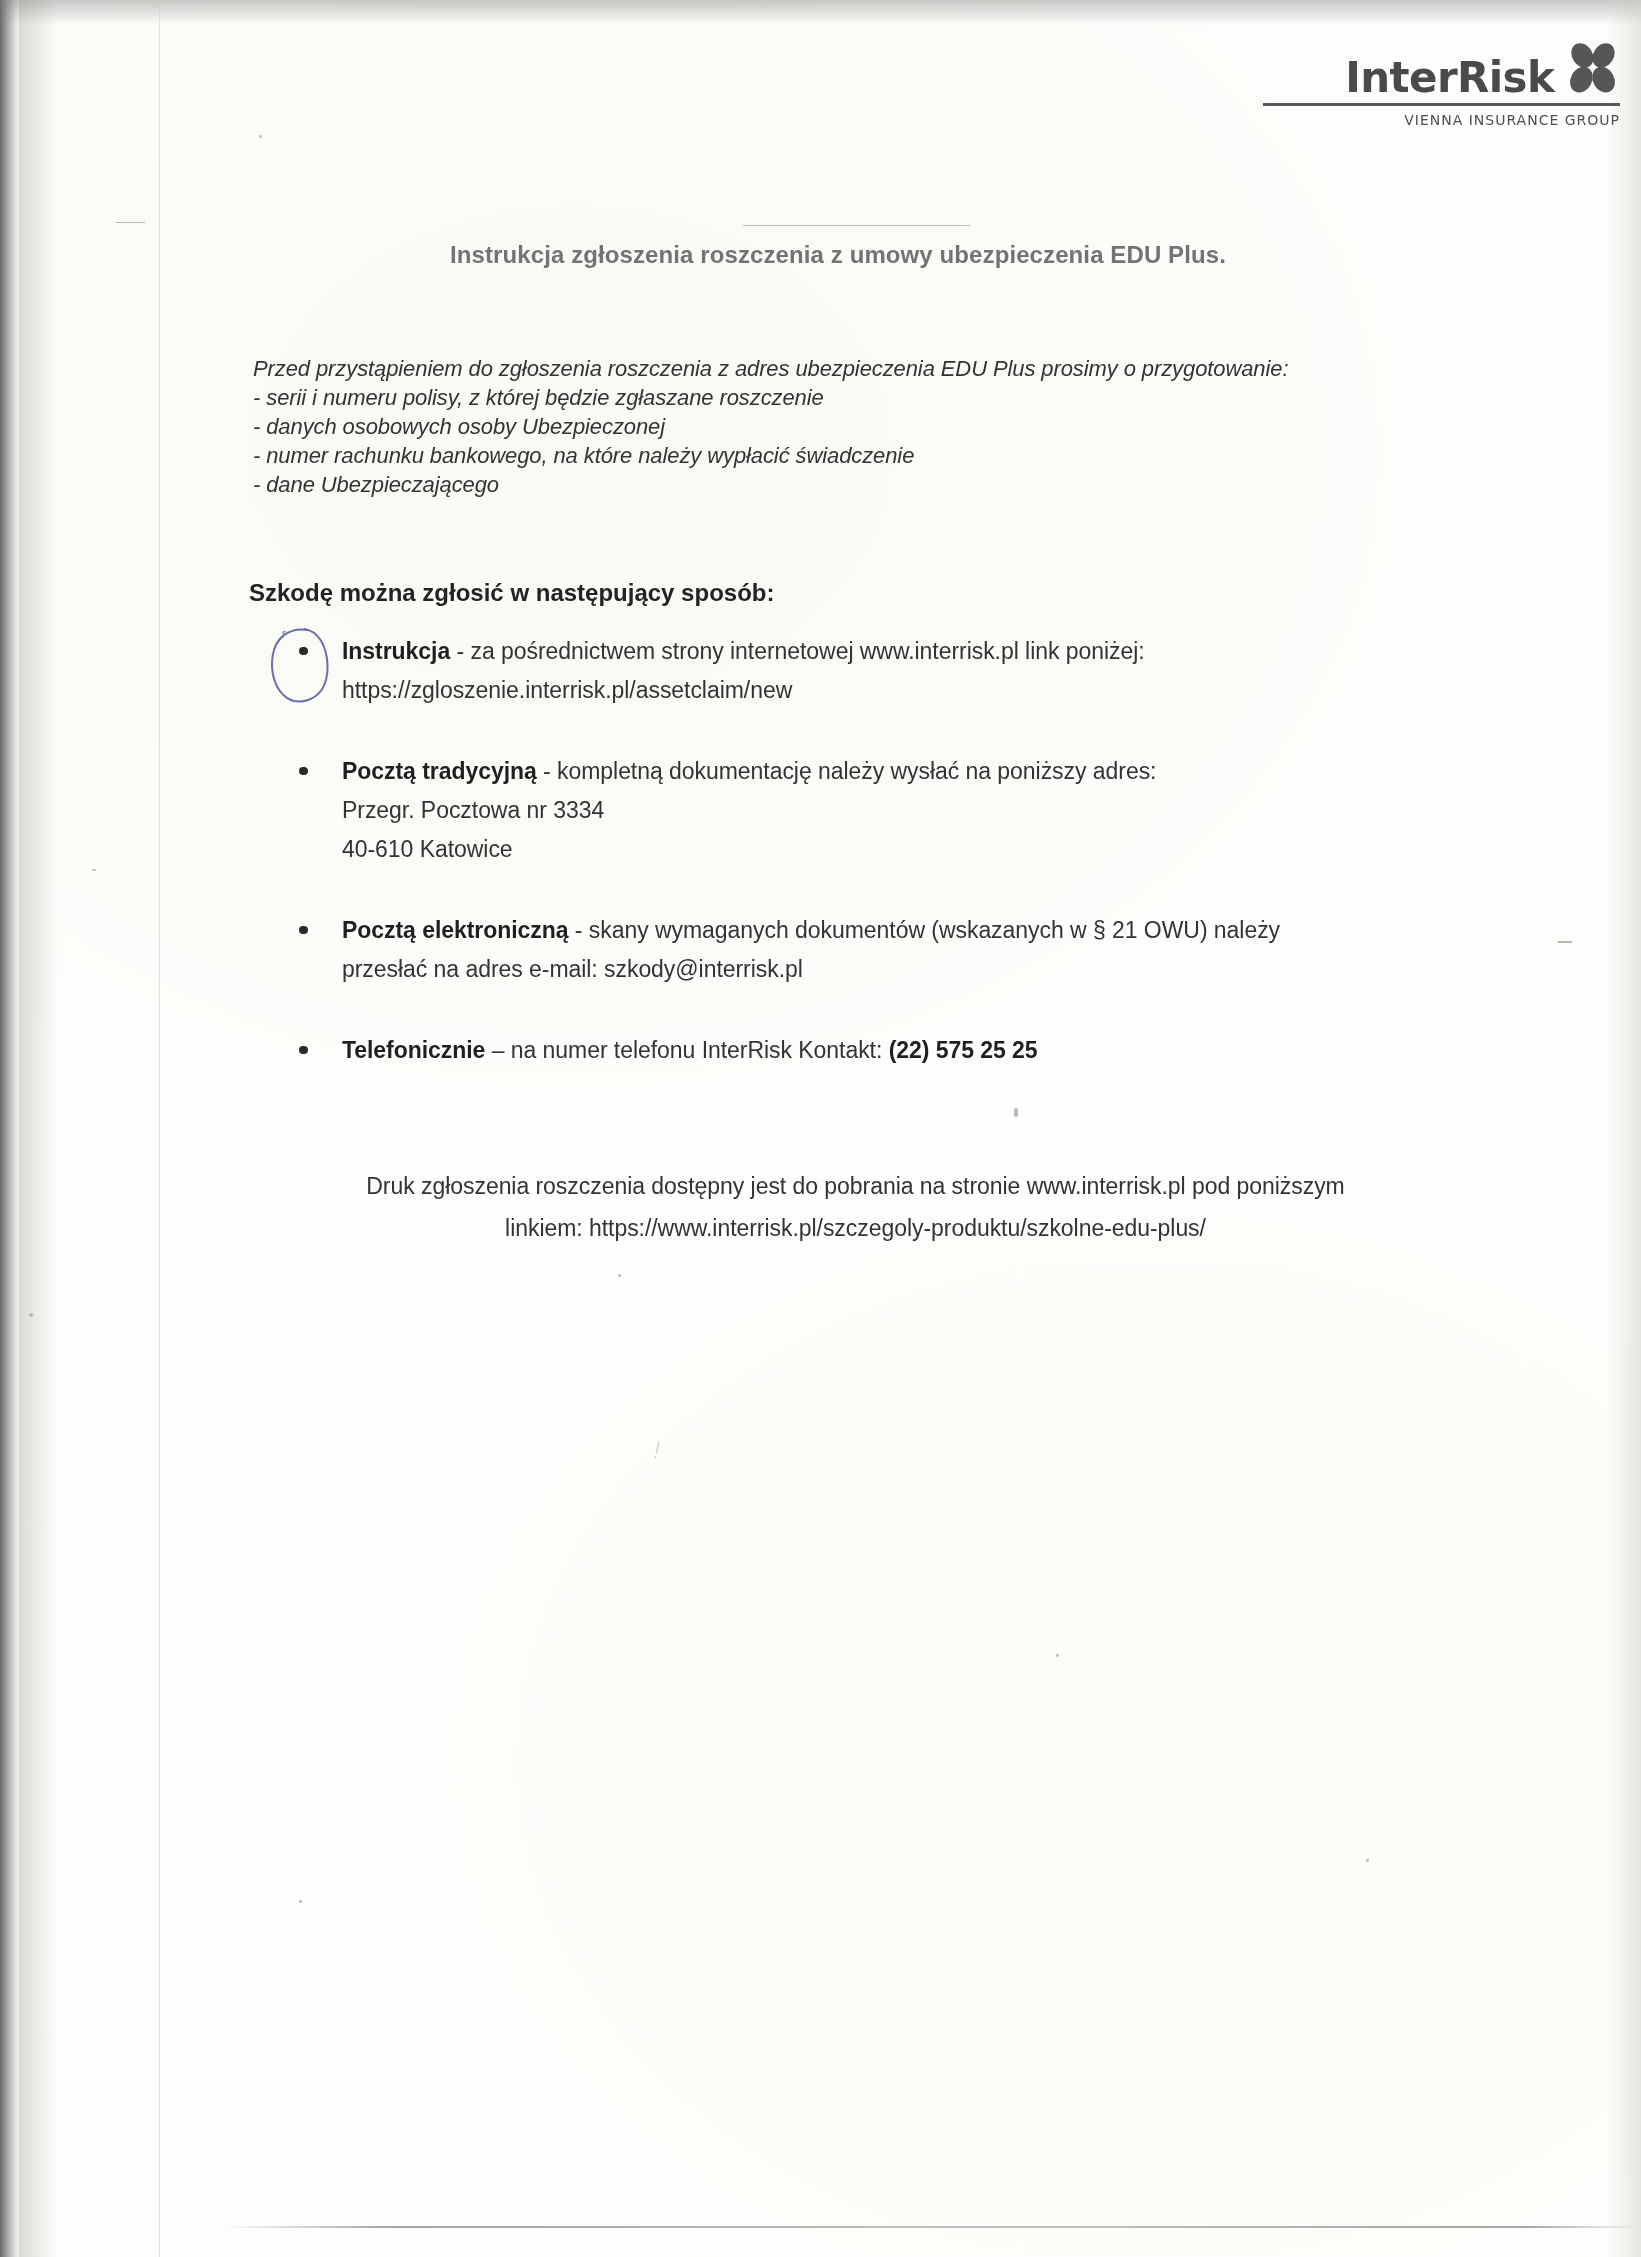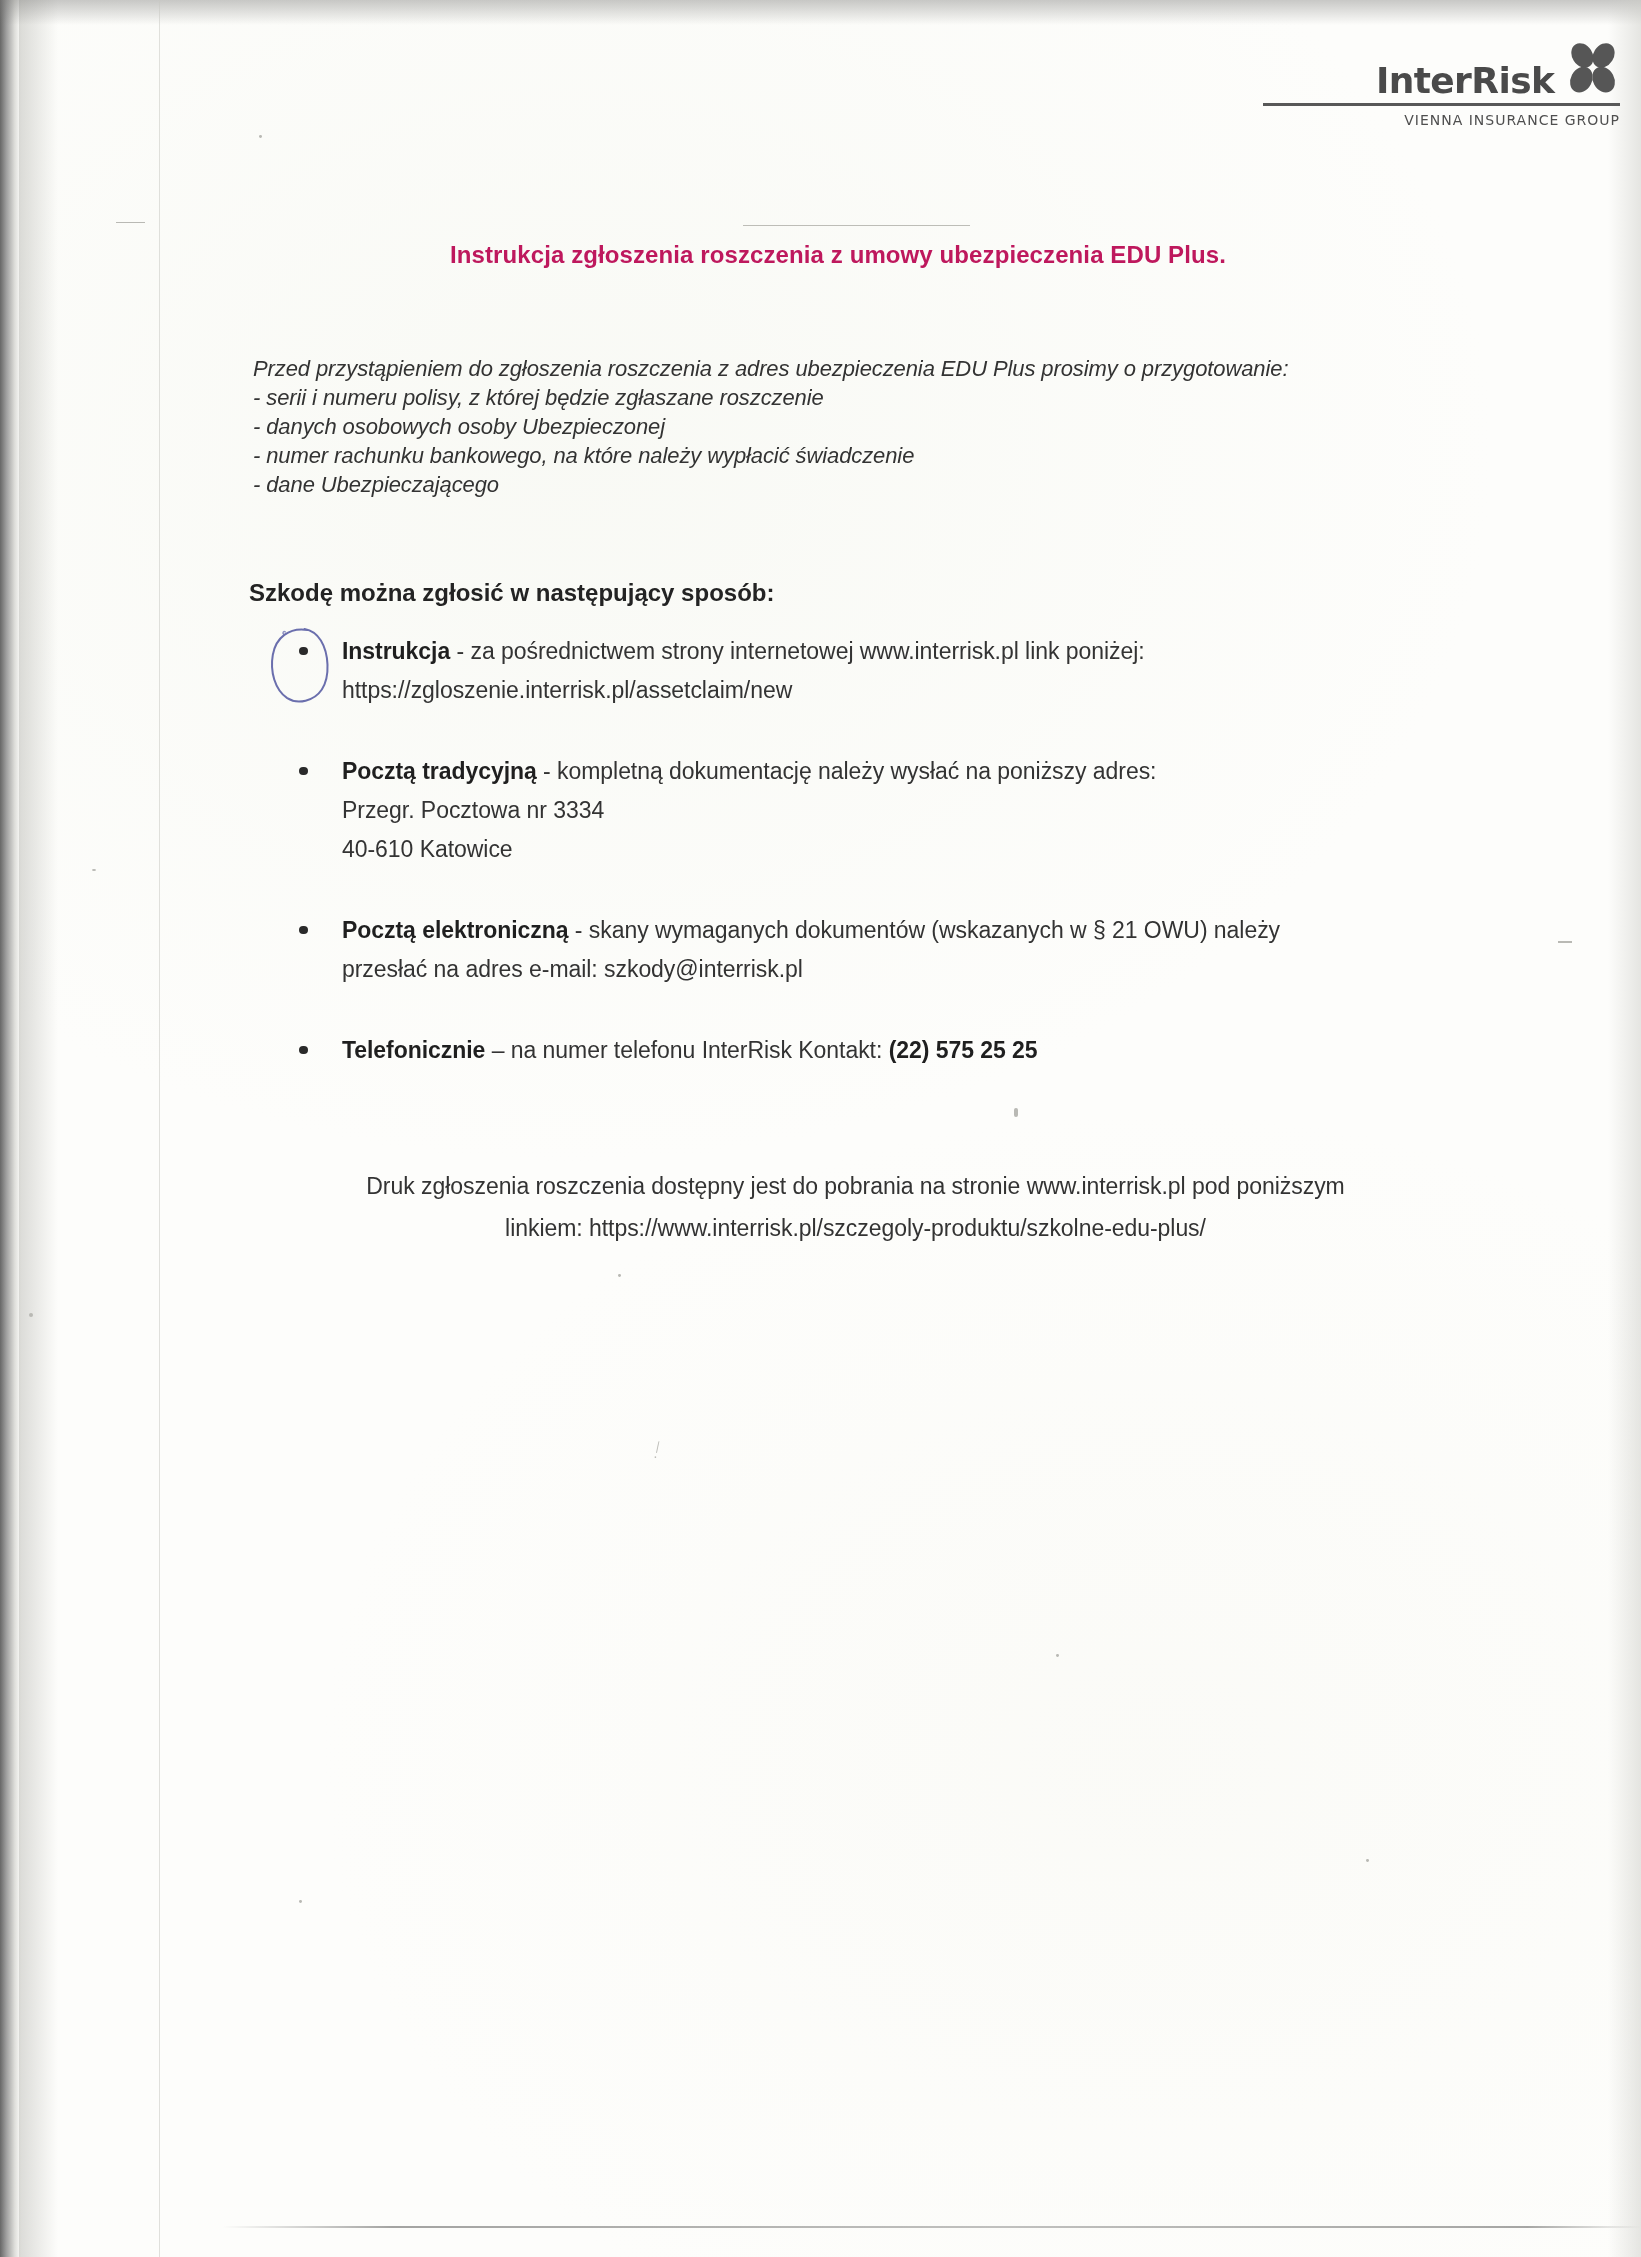--- a/index.html
+++ b/index.html
@@ -83,21 +83,21 @@
   }
   .logo-row {
     display: flex;
     align-items: flex-end;
     justify-content: flex-end;
     gap: 9.7px;
   }
   .logo-word {
     font-family: "DejaVu Sans", sans-serif;
     font-weight: bold;
-    font-size: 36px;
+    font-size: 42px;
     letter-spacing: -0.6px;
     color: #4a4a4a;
     line-height: .95;
   }
   .logo-mark {
     width: 56px;
     height: 56px;
     position: relative;
     flex: 0 0 auto;
     margin-bottom: 1px;
@@ -117,21 +117,21 @@
     white-space: nowrap;
   }
 
   
   .doc-title {
     position: absolute;
     left: 450px;
     top: 241px;
     font-size: 24px;
     font-weight: bold;
-    color: #be185d;
+    color: #737373;
     letter-spacing: 0.1px;
     white-space: nowrap;
   }
 
   .intro {
     position: absolute;
     left: 253px;
     top: 354px;
     font-family: "Liberation Sans", sans-serif;
     font-style: italic;

